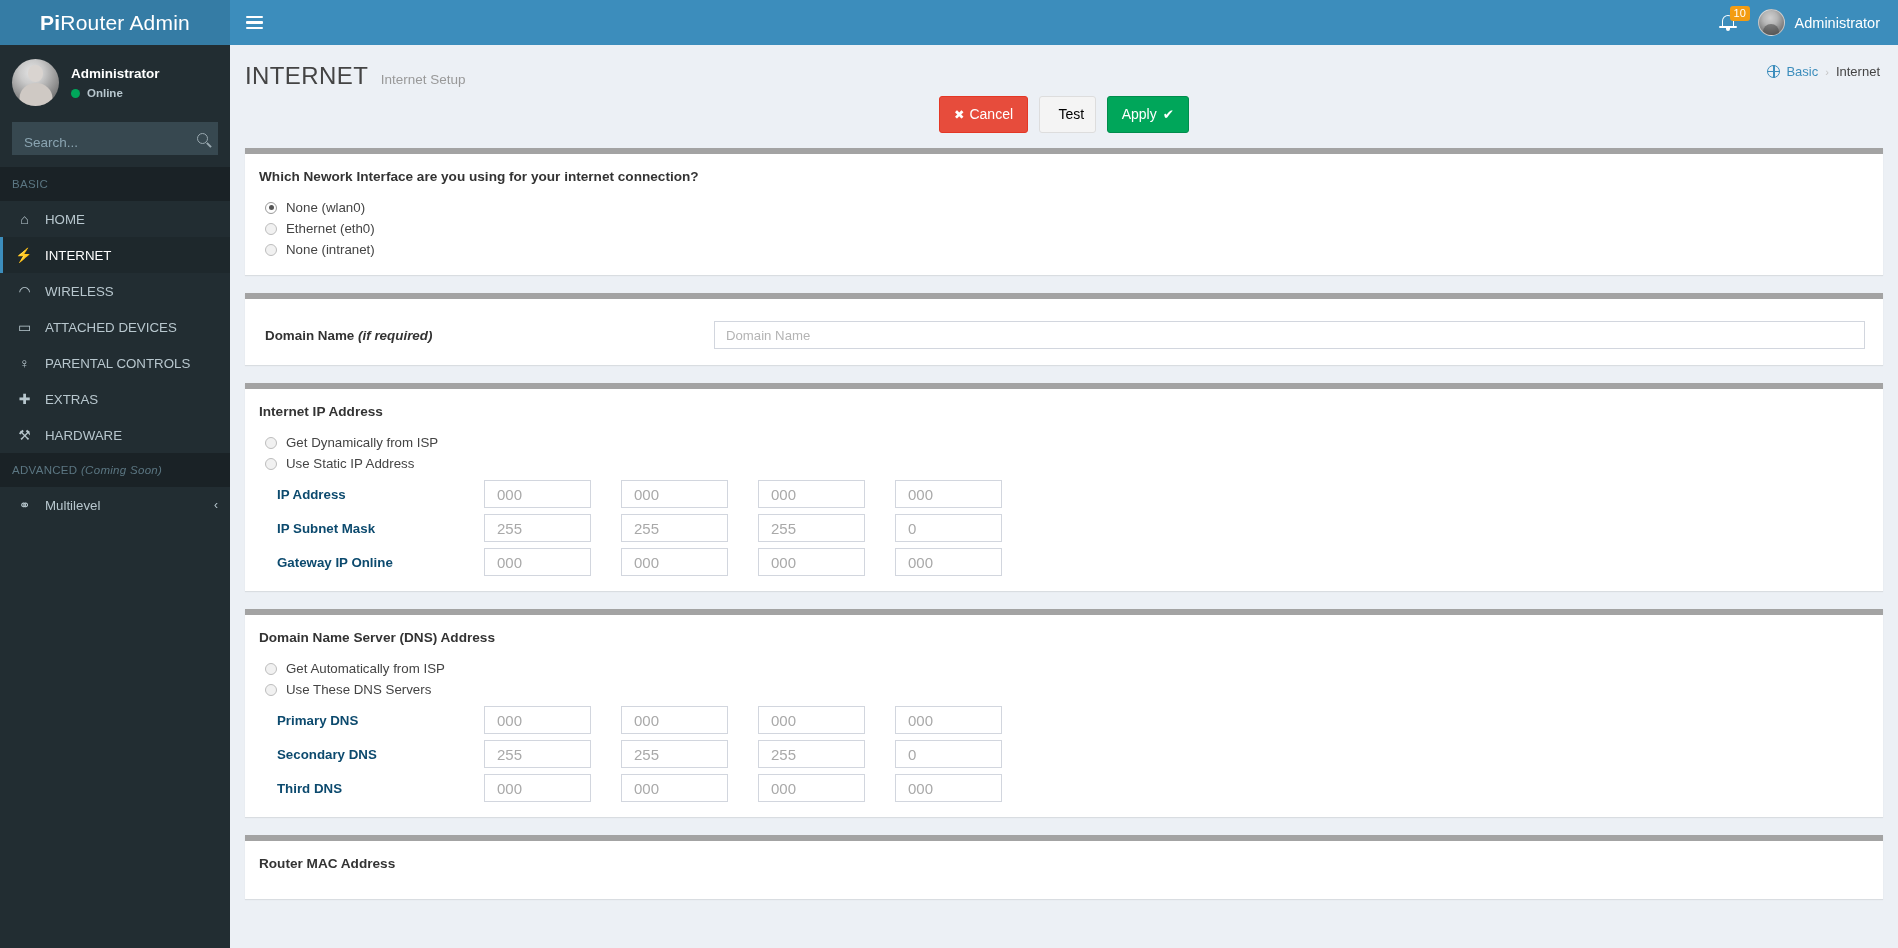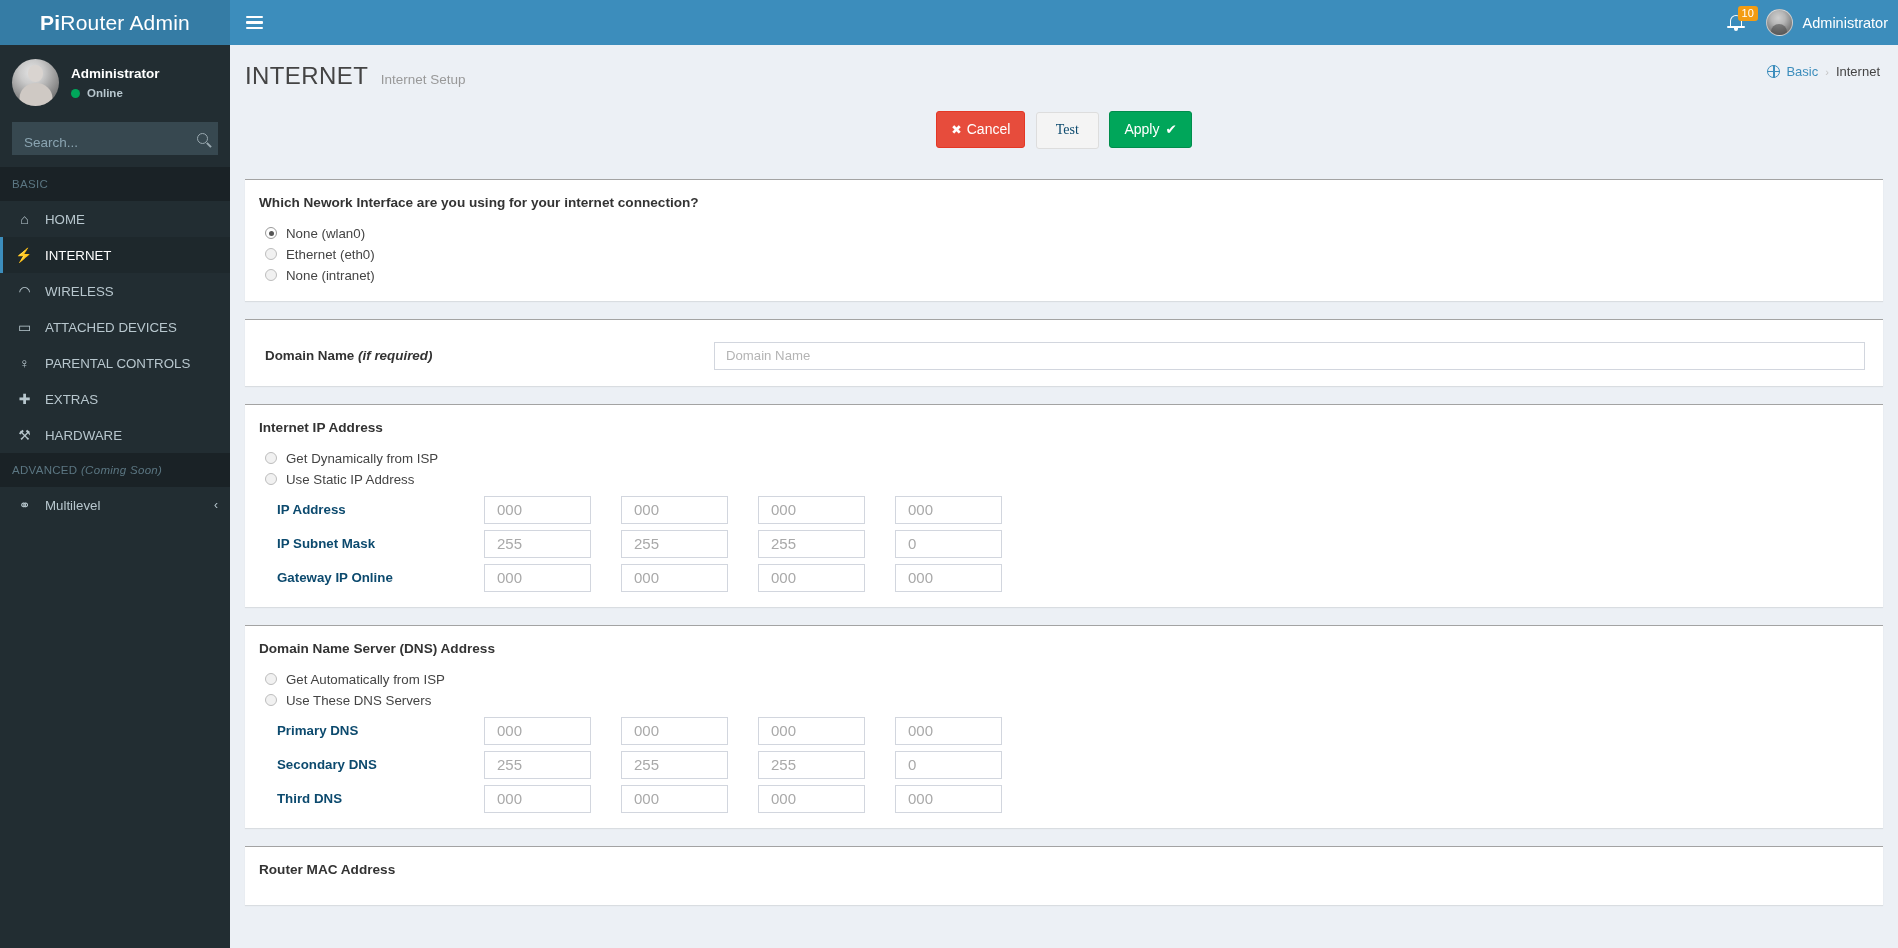--- a/index.html
+++ b/index.html
@@ -21,21 +21,21 @@
   .navbar {
     position: absolute; left: 230px; top: 0; right: 0; height: 45px;
     background: #3c8dbc; display: flex; align-items: center;
   }
   .sidebar-toggle {
     width: 48px; height: 45px; display: flex; align-items: center; justify-content: center;
     color: #fff; font-size: 17px; cursor: pointer;
   }
   .burger { width: 17px; }
   .burger span { display: block; height: 2.2px; background: #fff; margin: 3.4px 0; border-radius: 1px; }
-  .navbar-right { margin-left: auto; display: flex; align-items: center; height: 45px; }
+  .navbar-right { margin-left: auto; display: flex; align-items: center; height: 45px; padding-right: 8px; }
   .notif { position: relative; padding: 0 15px; height: 45px; display: flex; align-items: center; cursor: pointer; }
   .bell { width: 18px; height: 19px; position: relative; display: block; }
   .bell-body {
     position: absolute; left: 3px; top: 2px; width: 12px; height: 12px;
     border: 1.8px solid #fff; border-bottom: none;
     border-radius: 6px 6px 0 0;
   }
   .bell-skirt {
     position: absolute; left: 0px; top: 12.5px; width: 18px; height: 2px; background: #fff; border-radius: 1px;
   }
@@ -120,31 +120,31 @@
     width: 13px; height: 13px; border-radius: 50%; border: 1.4px solid #3c8dbc; position: relative; display: inline-block;
   }
   .globe::before { content:''; position:absolute; left:5px; top:-1.4px; width:1.3px; height:13px; background:#3c8dbc; }
   .globe::after { content:''; position:absolute; left:-1.4px; top:5px; width:13px; height:1.3px; background:#3c8dbc; }
   .breadcrumb .sep { color: #c5c5c5; font-size: 11px; }
   .breadcrumb .crumb-current { color: #444; }
 
   .btn-row { text-align: center; padding: 2px 0 14px 0; }
   .btn {
     display: inline-block; font-size: 14px; padding: 8px 14px; border-radius: 3px;
-    border: 1px solid transparent; cursor: pointer; margin: 16px 3px;
+    border: 1px solid transparent; cursor: pointer; margin: 1px 3px;
     font-family: "Liberation Sans", sans-serif; line-height: 1.35;
   }
   .btn-cancel { background: #e74c3c; border-color: #e43725; color: #fff; }
-  .btn-test { background: #f4f4f4; border-color: #ddd; color: #0c4a6e; padding-left: 19px; padding-right: 19px; font-family: Liberation Serif, serif;}
+  .btn-test { background: #f4f4f4; border-color: #ddd; color: #000000; padding-left: 19px; padding-right: 11px;}
   .btn-apply { background: #00a65a; border-color: #008d4c; color: #fff; }
   .btn .ico { font-size: 12.5px; margin-right: 5px; }
   .btn .ico-right { font-size: 13.5px; margin-left: 6px; }
 
   .box {
-    background: #fff; border-top: 1px solid #a3a3a3;
+    background: #fff; border-top: 6px solid #a3a3a3;
     margin: 0 15px 18px 15px; box-shadow: 0 1px 1px rgba(0,0,0,.08);
   }
   .box-body { padding: 15px 14px 15px 14px; }
   .sec-title { font-size: 13.6px; font-weight: 700; color: #333; margin-bottom: 13px; }
   .radio-row { display: flex; align-items: center; gap: 9px; padding: 3px 0 3px 6px; font-size: 13.3px; color: #444; }
   .radio {
     width: 12px; height: 12px; border-radius: 50%; border: 1px solid #bdbdbd;
     background: #f1f1f1; flex: none; position: relative; cursor: pointer;
   }
   .radio.checked { background: #fdfdfd; border-color: #9a9a9a; }

